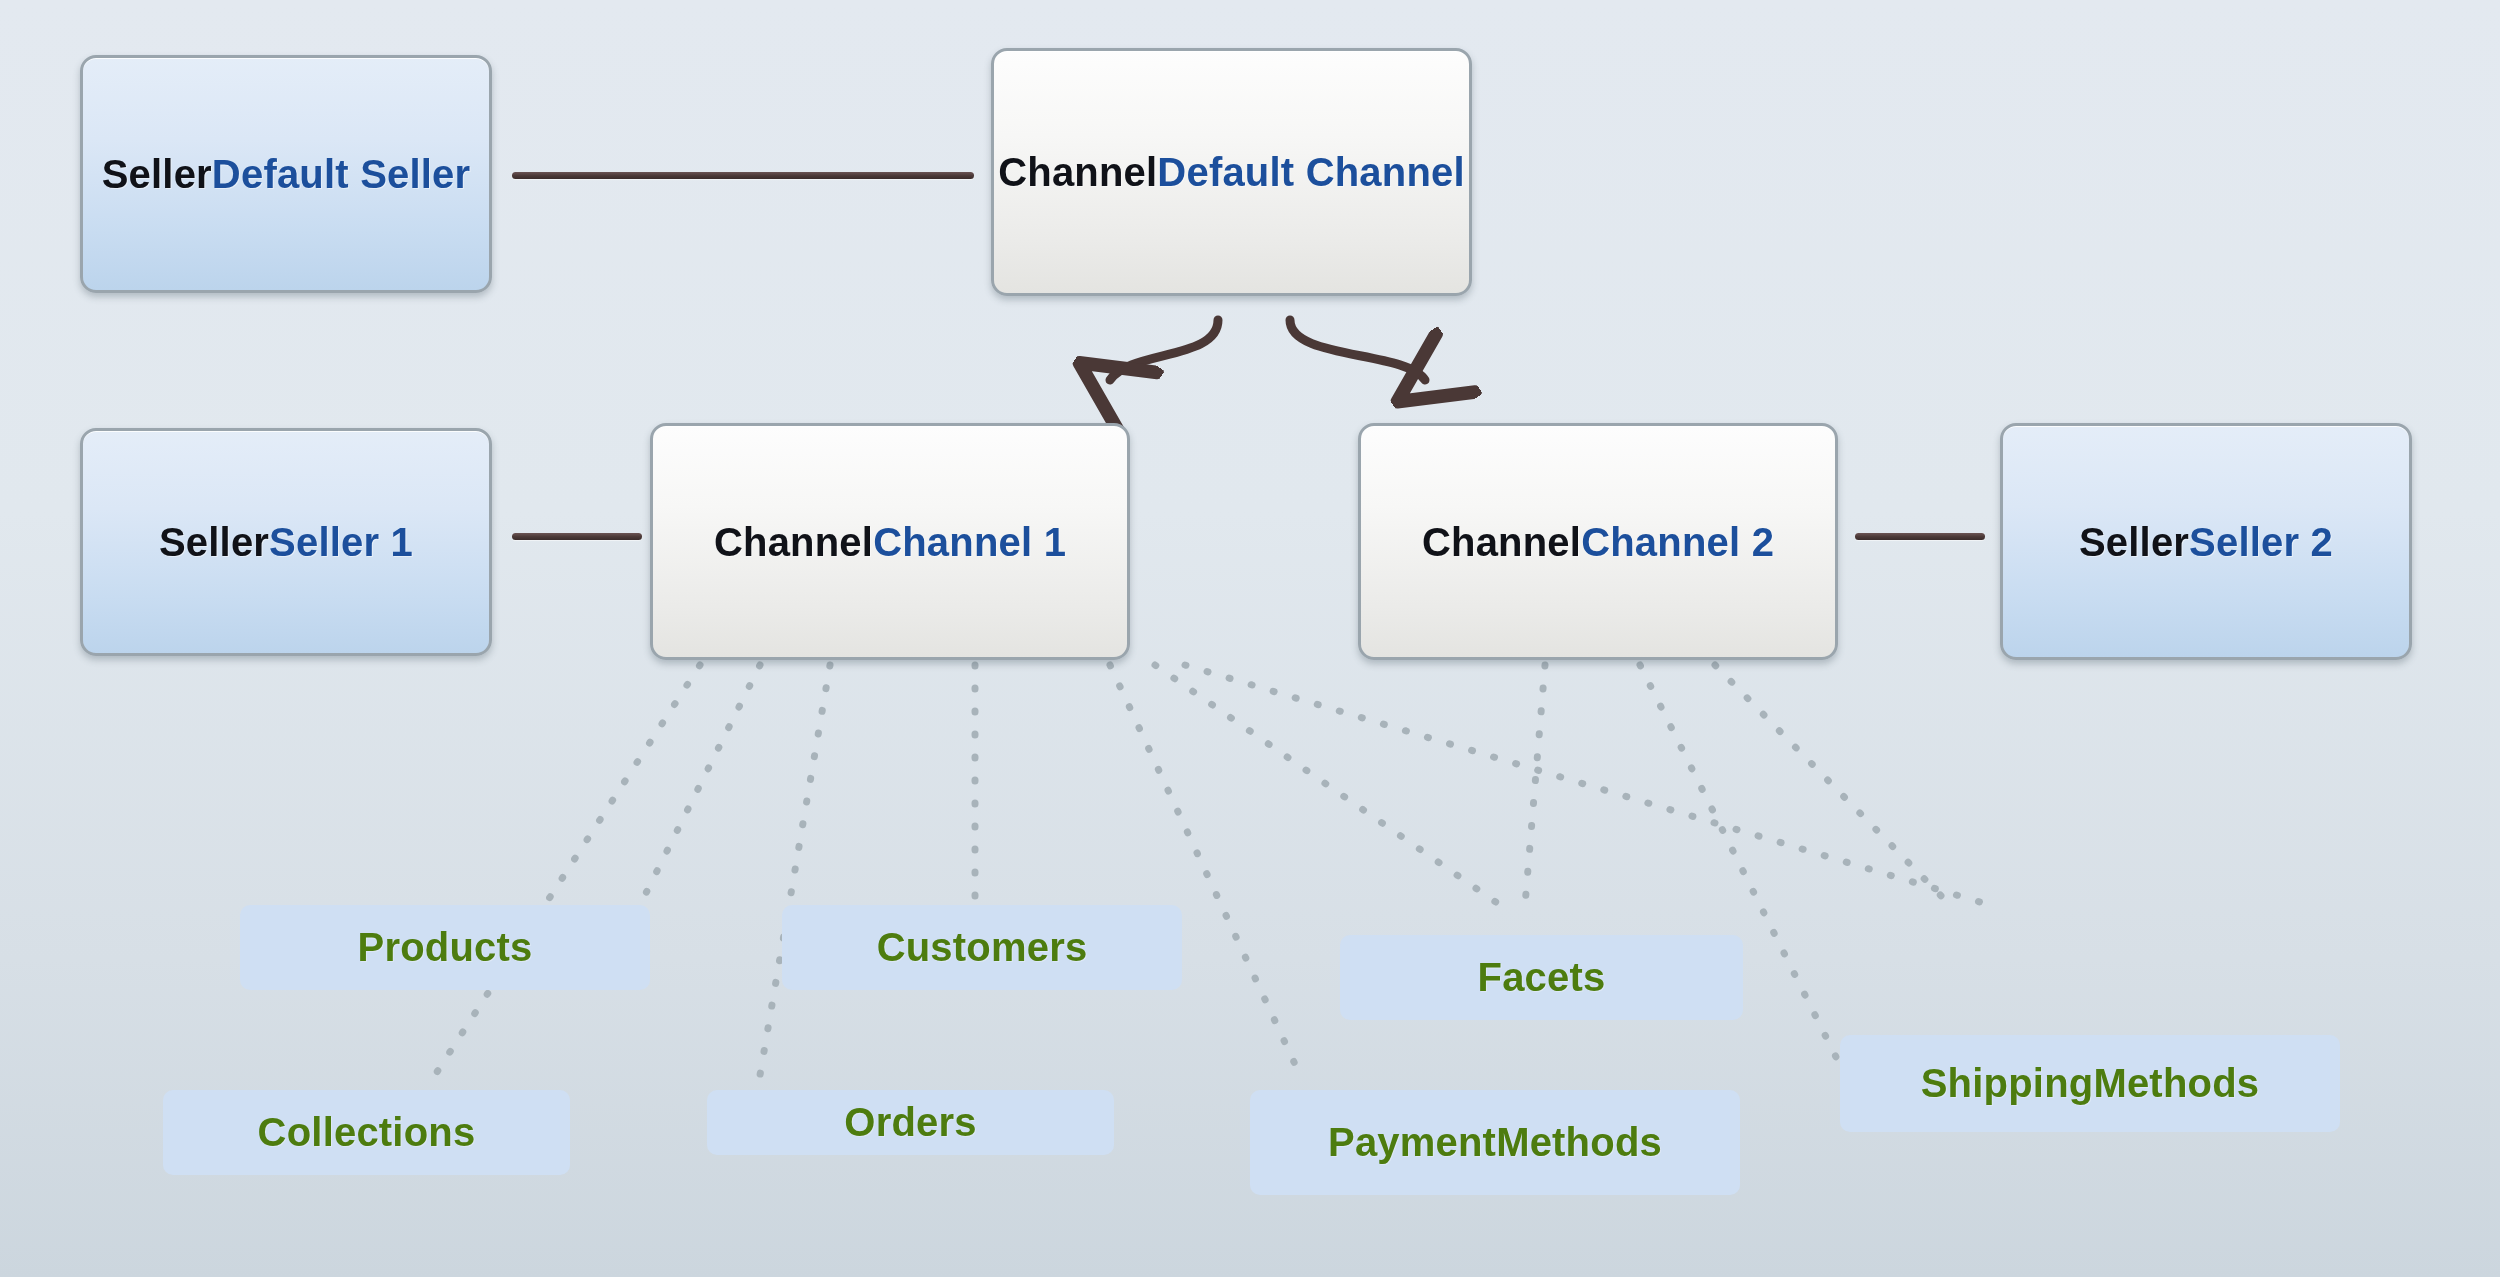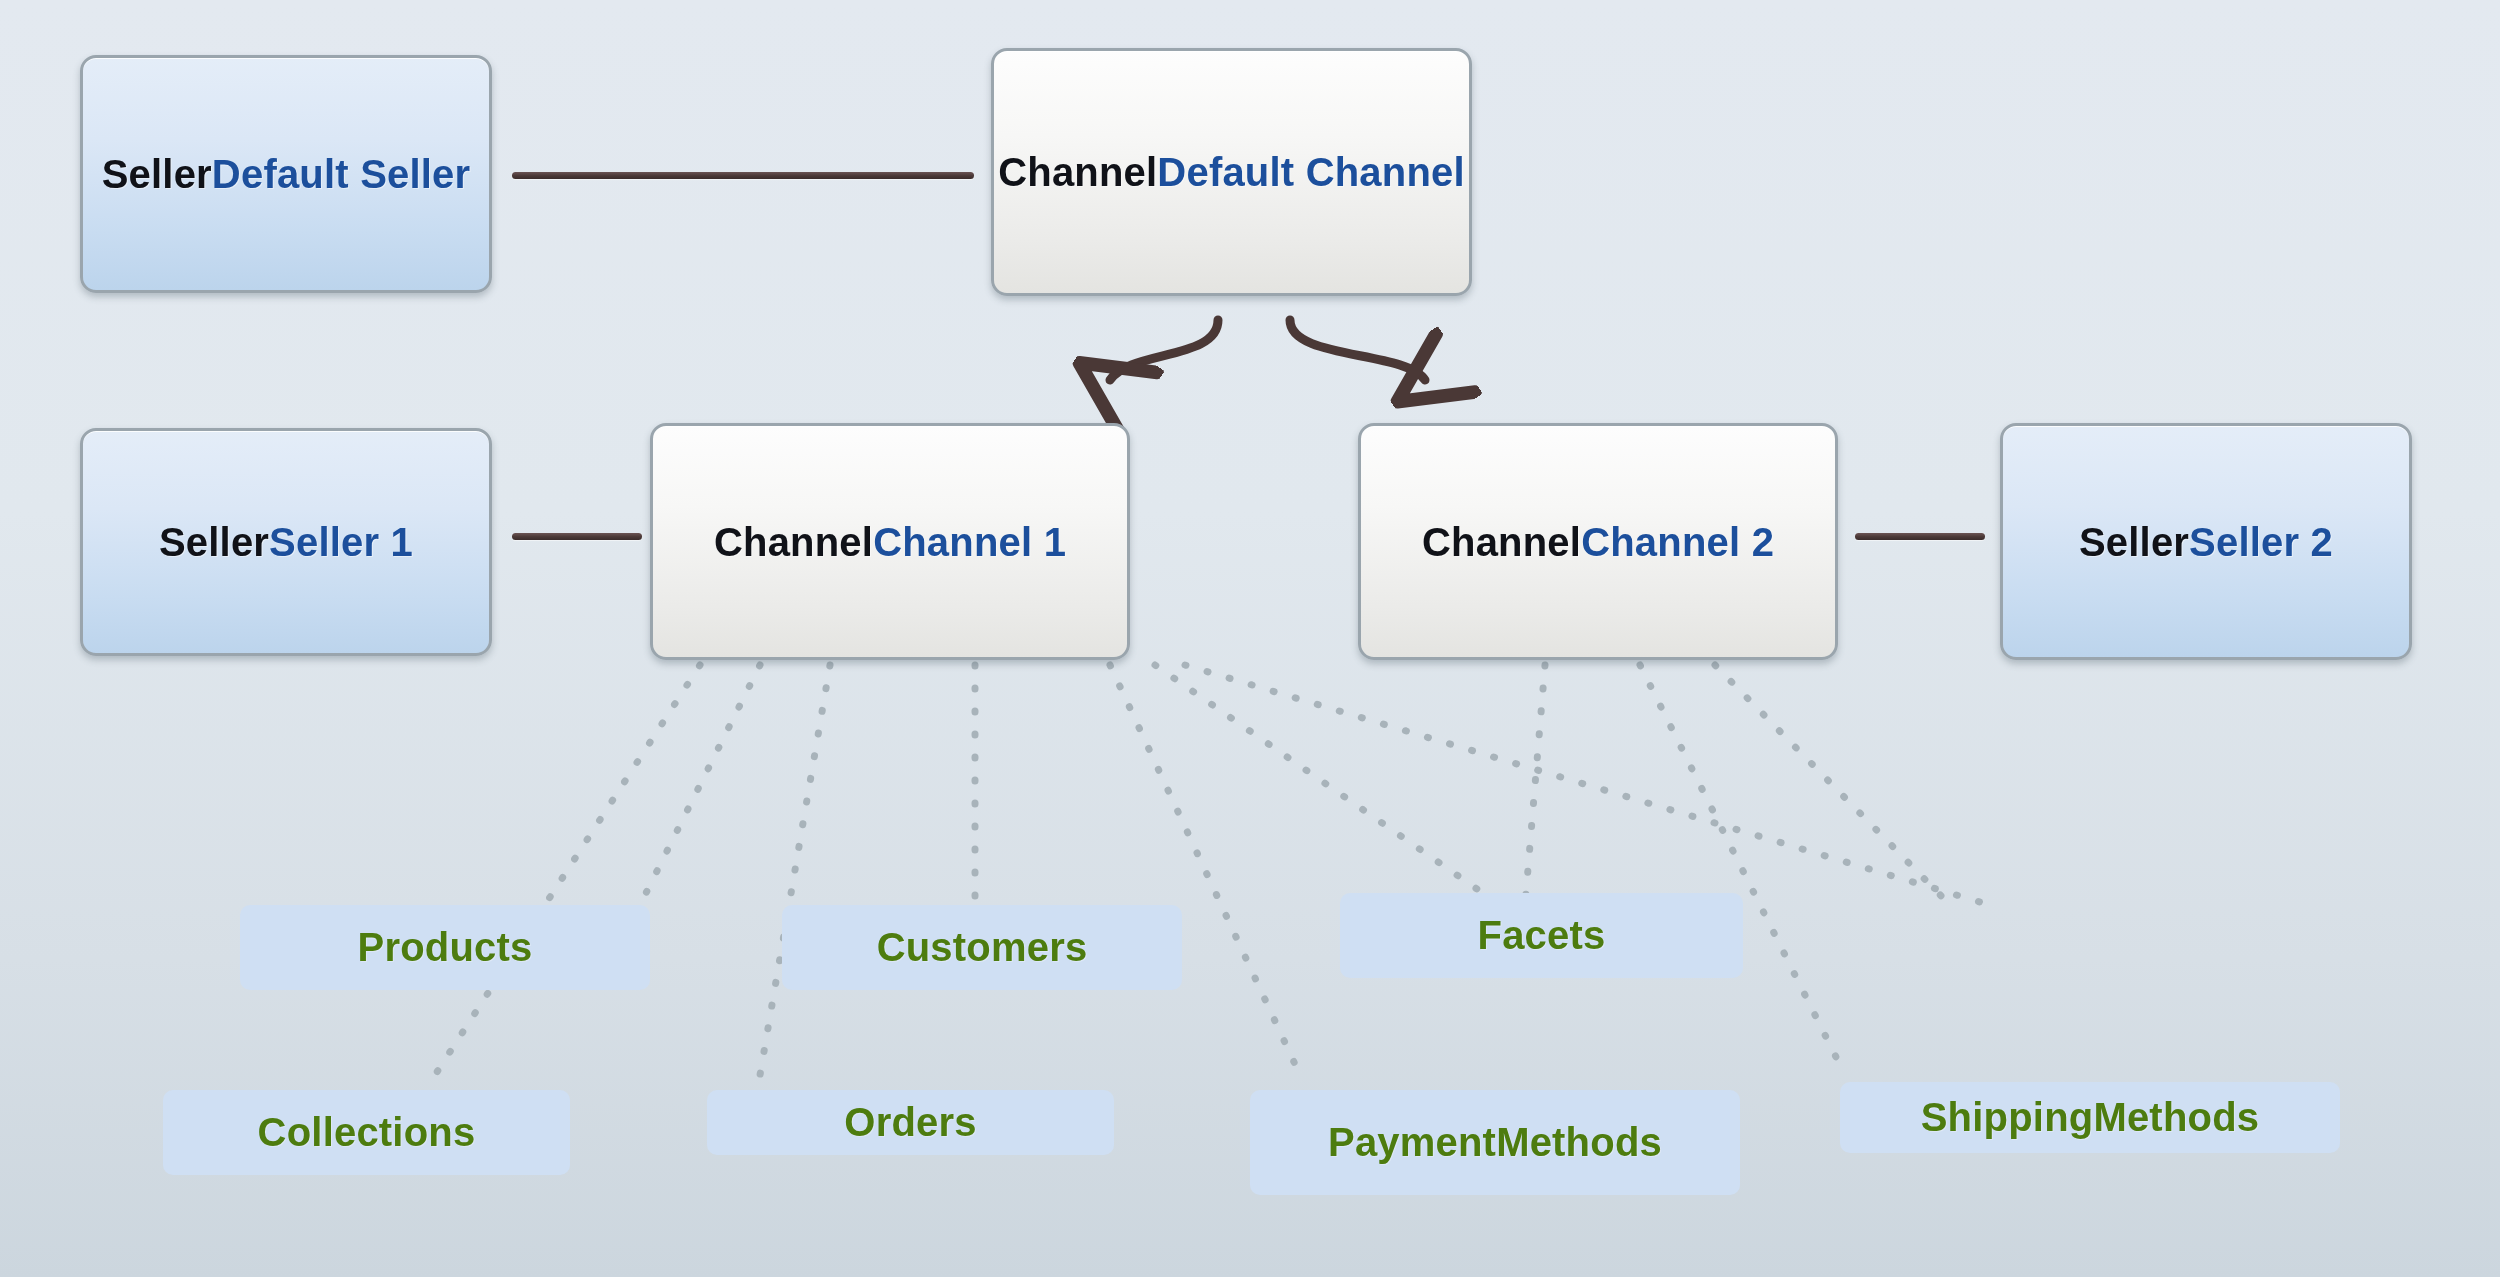--- a/index.html
+++ b/index.html
@@ -174,24 +174,24 @@
   <div class="node seller" style="left:2000px; top:423px; width:412px; height:237px;">
     <span class="type-label">Seller</span>
     <span class="gap"></span>
     <span class="name-label">Seller 2</span>
   </div>
 
   <div class="chip" style="left:240px; top:905px; width:410px; height:85px;">Products</div>
 
   <div class="chip" style="left:782px; top:905px; width:400px; height:85px;">Customers</div>
 
-  <div class="chip" style="left:1340px; top:893px; width:403px; height:85px;">Facets</div>
+  <div class="chip" style="left:1340px; top:935px; width:403px; height:85px;">Facets</div>
 
 
   <div class="chip" style="left:163px; top:1090px; width:407px; height:85px;">Collections</div>
 
   <div class="chip" style="left:707px; top:1090px; width:407px; height:65px;">Orders</div>
 
   <div class="chip" style="left:1250px; top:1090px; width:490px; height:105px;">PaymentMethods</div>
 
-  <div class="chip" style="left:1840px; top:1082px; width:500px; height:71px;">ShippingMethods</div>
+  <div class="chip" style="left:1840px; top:1035px; width:500px; height:97px;">ShippingMethods</div>
 
 </div>
 
 </body></html>

